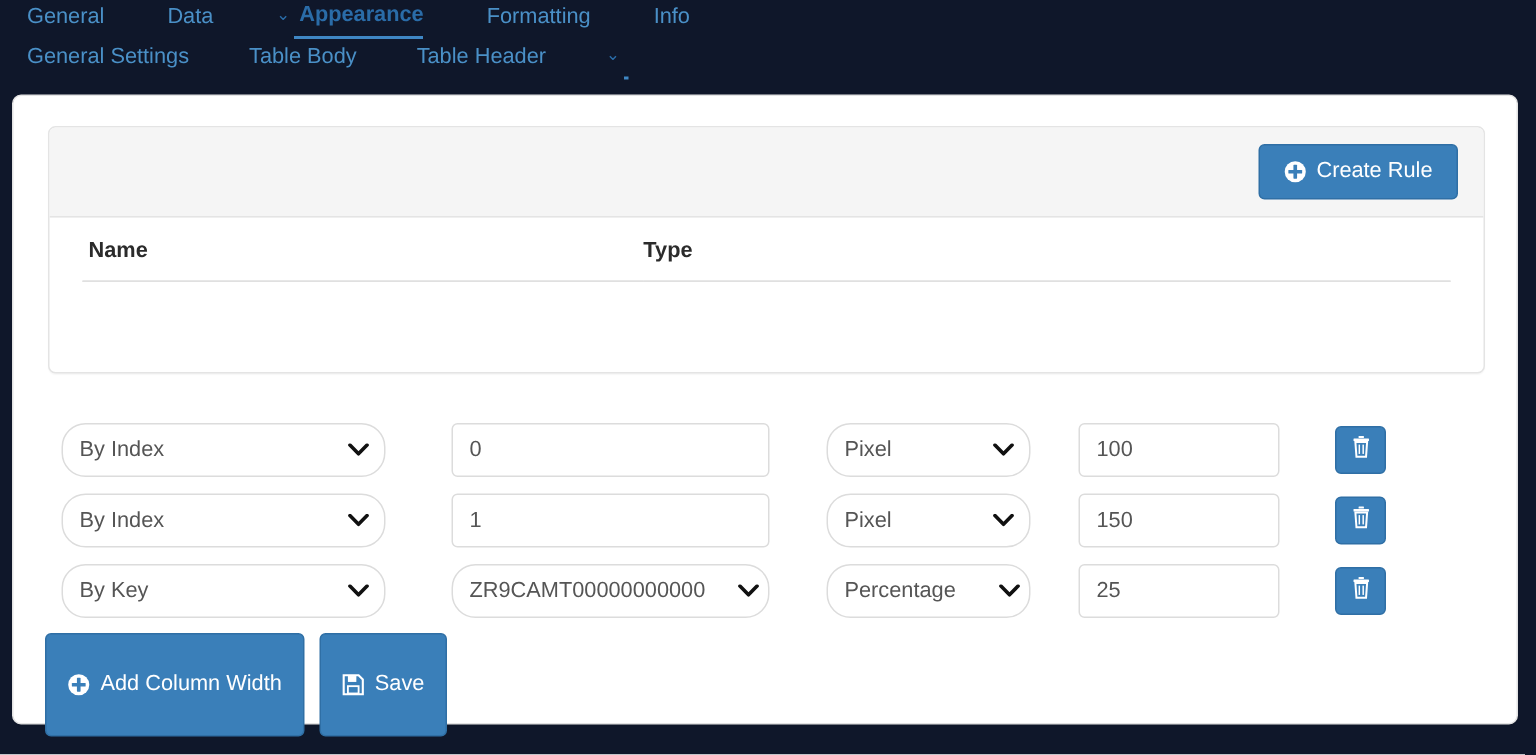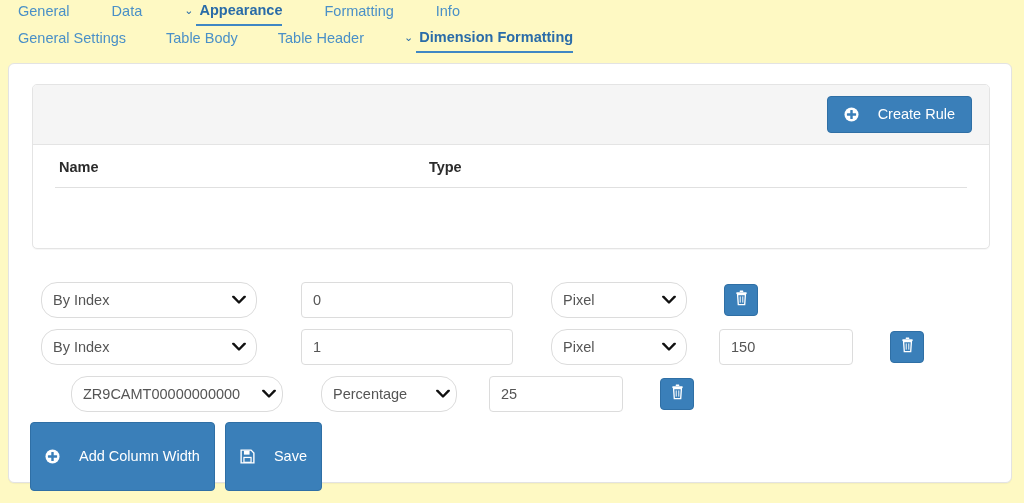--- a/index.html
+++ b/index.html
@@ -11,21 +11,21 @@
     background: #ffffff;
     font-family: "Liberation Sans", sans-serif;
     -webkit-font-smoothing: antialiased;
   }
 
   .page {
     position: relative;
     width: 1024px;
     height: 503px;
     overflow: hidden;
-    background: #fef9c3;
+    background: #0f172a;
   }
 
   
   .nav-row {
     display: flex;
     align-items: flex-end;
     padding-left: 18px;
     height: 24px;
   }
   .nav-row.row-1 { margin-top: 0px; }
@@ -104,21 +104,21 @@
   }
   .rules-panel-body {
     padding: 0 22px;
   }
 
   
   .btn {
     display: inline-flex;
     align-items: center;
     justify-content: center;
-    gap: 19px;
+    gap: 7px;
     background: #3a7fb9;
     border: 1px solid #2f6fa5;
     color: #ffffff;
     font-size: 14.5px;
     line-height: 1;
     border-radius: 4px;
     padding: 9px 14px;
     cursor: pointer;
     font-family: "Liberation Sans", sans-serif;
     white-space: nowrap;
@@ -275,21 +275,20 @@
       <span class="nav-tab">
         <span>Table Body</span>
       </span>
       <span class="gap-b"></span>
       <span class="nav-tab">
         <span>Table Header</span>
       </span>
       <span class="gap-b"></span>
       <span class="nav-tab active">
         <span class="chev">⌄</span>
-        <span>Dimension Formatting</span>
       </span>
     </div>
 
   <div class="outer-card">
 
     <div class="rules-panel">
       <div class="rules-panel-head">
         <button class="btn btn-create">
           <span class="ic">
             <svg width="15" height="15" viewBox="0 0 16 16" aria-hidden="true">
@@ -329,20 +328,21 @@
               </span></div>
           </div>
           <div class="cell-key"><input class="form-control" type="text" value="0" placeholder="" style=""></div>
           <div class="cell-unit">
             <div class="select-wrap"><select><option selected="">Pixel</option><option>Percentage</option></select><span class="caret">
                 <svg width="14" height="9" viewBox="0 0 14 9" aria-hidden="true">
                   <path d="M1.3 1.2 L7 7 L12.7 1.2" fill="none" stroke="#111111" stroke-width="2.4" stroke-linecap="round" stroke-linejoin="round"></path>
                 </svg>
               </span></div>
           </div>
+          <div class="cell-value"><input class="form-control" type="text" value="100" placeholder="" style=""></div>
           <div class="cell-del"><button class="btn-del">
               <span><svg width="15" height="16" viewBox="0 0 16 18" aria-hidden="true">
                   <rect x="2.2" y="2.6" width="11.6" height="1.9" rx="0.4" fill="#ffffff"></rect>
                   <rect x="6" y="0.7" width="4" height="1.6" rx="0.4" fill="#ffffff"></rect>
                   <path d="M3.6 5.2h8.8l-0.8 11.2H4.4z" fill="none" stroke="#ffffff" stroke-width="1.5"></path>
                   <rect x="6" y="7.2" width="1.1" height="7" fill="#ffffff"></rect>
                   <rect x="8.9" y="7.2" width="1.1" height="7" fill="#ffffff"></rect>
                 </svg></span>
             </button></div>
         </div>
@@ -367,20 +367,27 @@
               <span><svg width="15" height="16" viewBox="0 0 16 18" aria-hidden="true">
                   <rect x="2.2" y="2.6" width="11.6" height="1.9" rx="0.4" fill="#ffffff"></rect>
                   <rect x="6" y="0.7" width="4" height="1.6" rx="0.4" fill="#ffffff"></rect>
                   <path d="M3.6 5.2h8.8l-0.8 11.2H4.4z" fill="none" stroke="#ffffff" stroke-width="1.5"></path>
                   <rect x="6" y="7.2" width="1.1" height="7" fill="#ffffff"></rect>
                   <rect x="8.9" y="7.2" width="1.1" height="7" fill="#ffffff"></rect>
                 </svg></span>
             </button></div>
         </div>
         <div class="width-row">
+          <div class="cell-mode">
+            <div class="select-wrap"><select><option>By Index</option><option selected="">By Key</option></select><span class="caret">
+                <svg width="14" height="9" viewBox="0 0 14 9" aria-hidden="true">
+                  <path d="M1.3 1.2 L7 7 L12.7 1.2" fill="none" stroke="#111111" stroke-width="2.4" stroke-linecap="round" stroke-linejoin="round"></path>
+                </svg>
+              </span></div>
+          </div>
           <div class="cell-key">
             <div class="select-wrap caret-tight"><select><option selected="">ZR9CAMT00000000000</option></select><span class="caret">
                 <svg width="14" height="9" viewBox="0 0 14 9" aria-hidden="true">
                   <path d="M1.3 1.2 L7 7 L12.7 1.2" fill="none" stroke="#111111" stroke-width="2.4" stroke-linecap="round" stroke-linejoin="round"></path>
                 </svg>
               </span></div>
           </div>
           <div class="cell-unit">
             <div class="select-wrap caret-tight"><select><option>Pixel</option><option selected="">Percentage</option></select><span class="caret">
                 <svg width="14" height="9" viewBox="0 0 14 9" aria-hidden="true">

